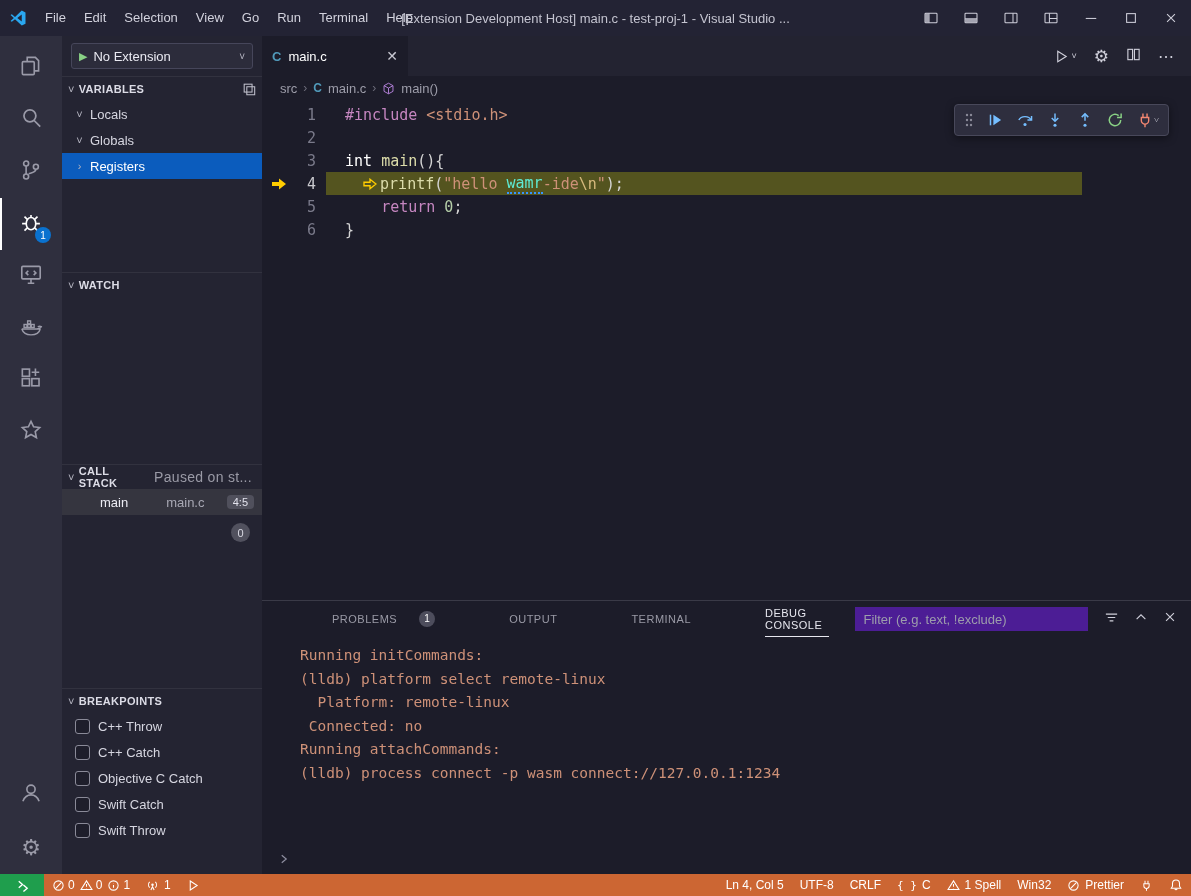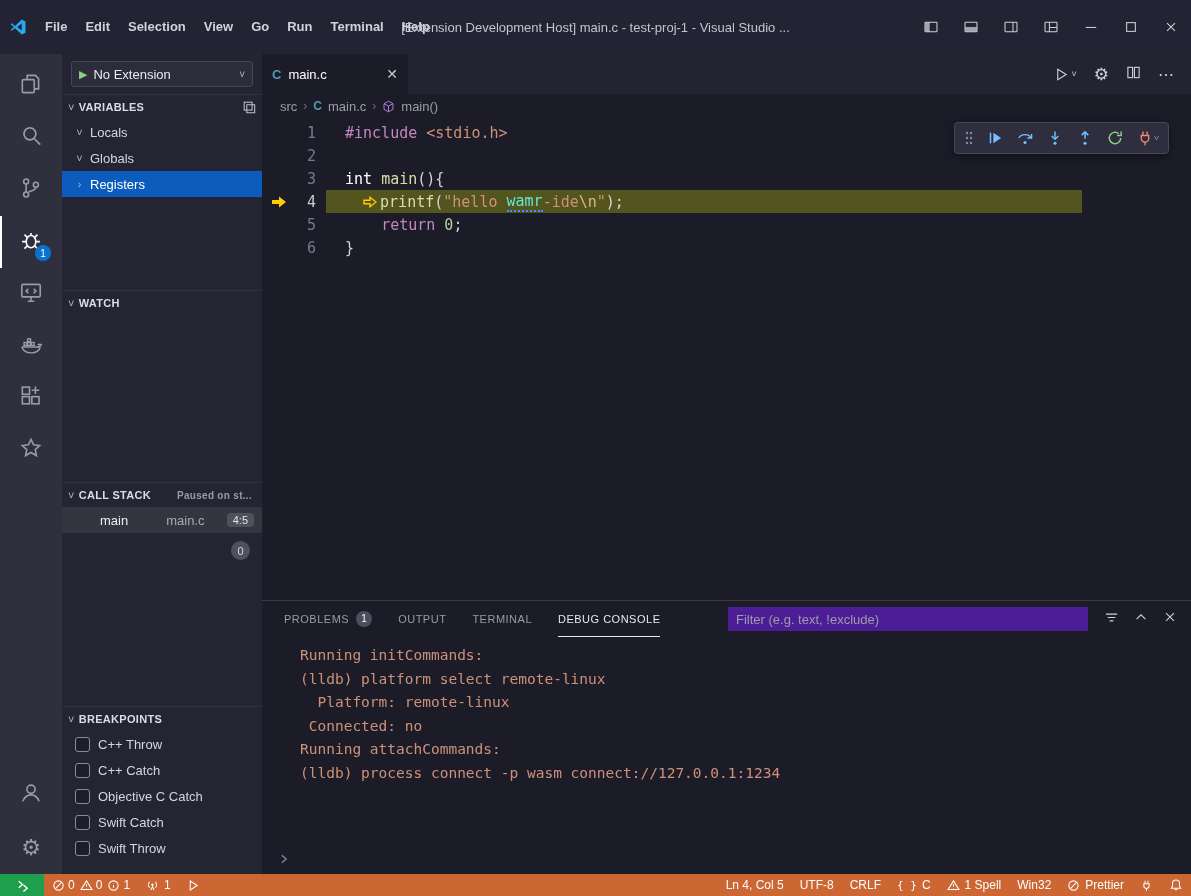--- a/index.html
+++ b/index.html
@@ -4,21 +4,21 @@
 <style>
   * { box-sizing: border-box; }
   body { margin:0; background:#111; }
   .window{position:relative;width:1191px;height:896px;background:#1c1c29;overflow:hidden;
           display:flex;flex-direction:column;font-family:"Liberation Sans",sans-serif;color:#ccc;}
 
   
   .titlebar{flex:0 0 36px;background:#232334;display:flex;align-items:center;font-size:13px;color:#d2d2dd;position:relative;}
   .logo{width:36px;display:flex;justify-content:center;align-items:center;}
   .menubar{display:flex;align-items:center;height:100%;}
-  .menu-item{padding:9px 9px;line-height:36px;cursor:default;font-weight:bold;}
+  .menu-item{padding:0 9px;line-height:36px;cursor:default;}
   .title-text{position:absolute;left:50%;transform:translateX(-50%);white-space:nowrap;color:#c4c4d0;}
   .win-controls{margin-left:auto;display:flex;align-items:center;height:100%;}
   .tb-btn{width:40px;height:36px;display:flex;align-items:center;justify-content:center;color:#cfcfda;}
   .tb-btn svg{display:block;}
 
   
   .main{flex:1;display:flex;min-height:0;}
 
   
   .activitybar{width:62px;background:#2f2f3e;display:flex;flex-direction:column;align-items:stretch;padding-top:6px;}
@@ -37,21 +37,21 @@
   .play-glyph{color:#89d185;font-size:11px;}
   .launch-chev{margin-left:auto;color:#b8b8c4;font-size:10px;}
   .section{border-top:1px solid #32323f;display:flex;flex-direction:column;min-height:0;}
   .sec-variables{flex:0 0 196px;}
   .sec-watch{flex:0 0 192px;}
   .sec-callstack{flex:0 0 224px;}
   .sec-breakpoints{flex:1;}
   .section-header{height:24px;display:flex;align-items:center;gap:4px;padding:0 6px;font-size:11px;font-weight:bold;
                   color:#dcdce6;letter-spacing:.3px;}
   .sec-chev{font-size:11px;color:#b8b8c4;font-weight:normal;}
-  .hdr-note{margin-left:auto;font-size:10px;color:#9a9aa6;font-weight:bold;padding-right:4px;white-space:nowrap;}
+  .hdr-note{margin-left:auto;font-size:14px;color:#9a9aa6;font-weight:normal;padding-right:4px;white-space:nowrap;}
   .hdr-icon{margin-left:auto;color:#c0c0cc;display:flex;}
   .tree-row{height:26px;display:flex;align-items:center;gap:5px;padding-left:12px;color:#d6d6e0;}
   .tree-row.selected{background:#0b5cbd;color:#fff;}
   .tw{width:11px;color:#b4b4c0;font-size:11px;text-align:center;}
   .frame-row{height:26px;background:#35353f;display:flex;align-items:center;padding:0 8px 0 38px;}
   .frame-fn{color:#ececf4;}
   .frame-file{color:#a8a8b4;margin-left:38px;}
   .frame-pos{margin-left:auto;background:#50505c;border-radius:4px;font-size:11px;padding:1px 6px;color:#e2e2ec;}
   .zero-badge{width:19px;height:19px;border-radius:50%;background:#51515e;color:#d8d8e2;font-size:11px;
               display:flex;align-items:center;justify-content:center;margin:8px 12px 0 auto;}
@@ -84,22 +84,22 @@
   .code-text{padding-left:29px;display:flex;align-items:center;position:relative;}
   .tok{white-space:pre;}
   .inline-arrow{display:flex;margin-right:3px;}
   .kw{color:#c586c0}.type{color:#ffffff}.fn{color:#dcdcaa}.str{color:#ce9178}
   .esc{color:#d7ba7d}.num{color:#b5cea8}.pl{color:#d4d4d4}
   .mis{color:#5eead4;border-bottom:2px dotted #3794ff;}
 
   
   .panel{flex:0 0 274px;border-top:1px solid #3a3a47;display:flex;flex-direction:column;background:#1c1c29;}
   .panel-header{flex:0 0 36px;display:flex;align-items:center;padding:0 14px 0 22px;}
-  .panel-tab{margin-right:26px;height:35px;display:flex;align-items:center;gap:7px;font-size:11px;letter-spacing:.5px;
-             color:#9a9aa6;border-bottom:1px solid transparent;}
+  .panel-tab{margin-right:26px;height:35px;display:flex;align-items:center;gap:22px;font-size:11px;letter-spacing:.5px;
+             color:#9a9aa6;border-bottom:1px solid transparent;margin-left:48px;}
   .panel-tab.active{color:#e7e7ef;border-bottom-color:#e7e7ef;}
   .ptab-badge{background:#4d4d5c;border-radius:50%;width:16px;height:16px;font-size:10px;color:#fff;
               display:flex;align-items:center;justify-content:center;letter-spacing:0;}
   .panel-filter{margin-left:auto;width:360px;height:24px;background:#4c1d95;border:none;color:#c8c8d4;font-size:13px;
                 padding:0 8px;font-family:"Liberation Sans",sans-serif;}
   .panel-filter::placeholder{color:#9d9dac;}
   .panel-icons{display:flex;align-items:center;gap:15px;margin-left:16px;color:#cfcfda;}
   .console{flex:1;padding:7px 0 0 38px;font-family:"DejaVu Sans Mono",monospace;font-size:14.5px;color:#ce9178;
            line-height:23.5px;white-space:pre;overflow:hidden;}
   .console-input{flex:0 0 30px;display:flex;align-items:center;padding-left:16px;color:#8f8fa0;}

